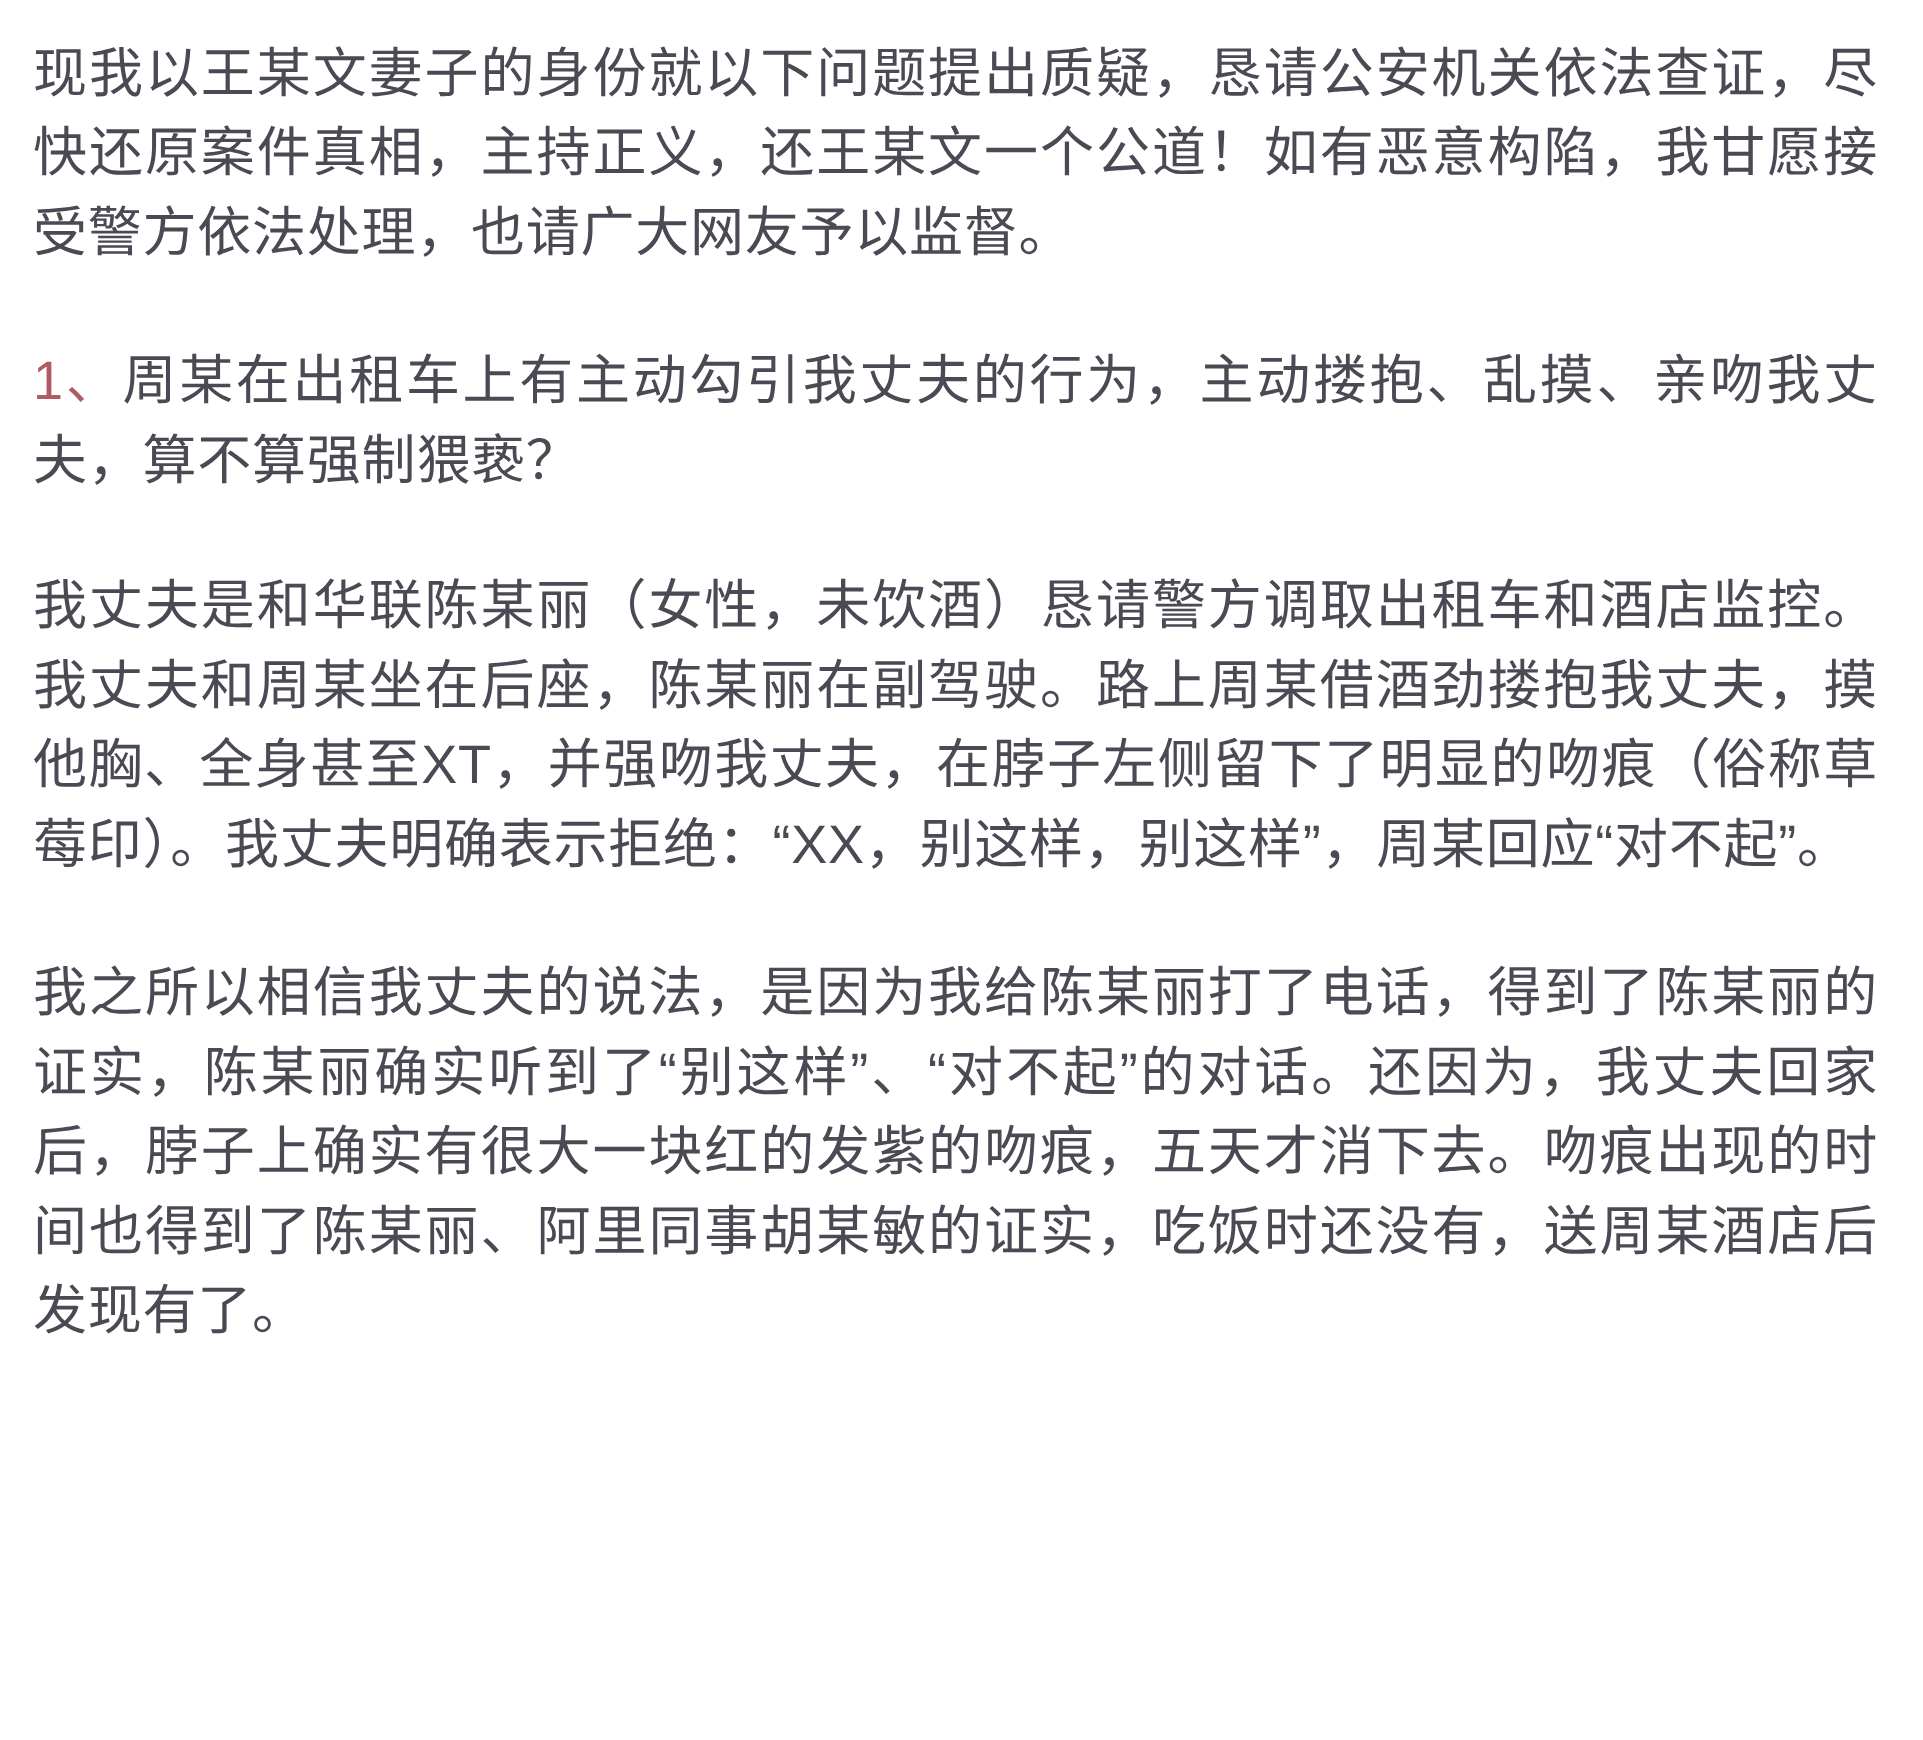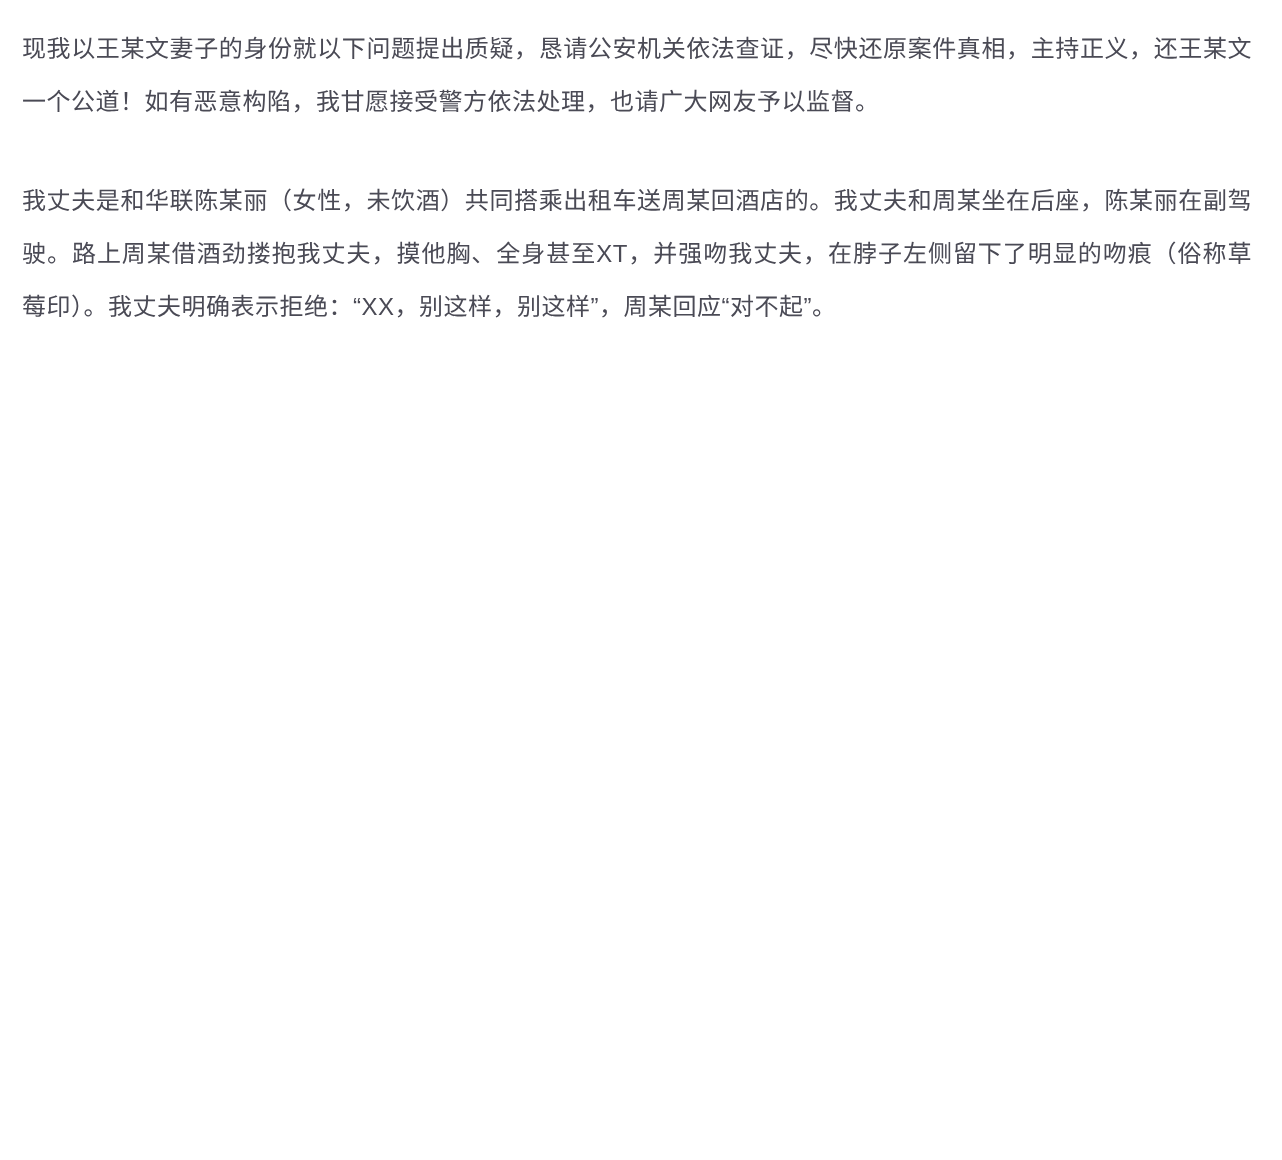--- a/index.html
+++ b/index.html
@@ -14,39 +14,41 @@
   }
   .page {
     box-sizing: border-box;
     width: 1282px;
     height: 1160px;
     padding: 22px 30px 0 22px;
     background: #ffffff;
   }
   .para {
     color: #4a4a55;
-    font-size: 24px;
+    font-size: 36px;
     line-height: 53px;
     letter-spacing: 0.5px;
     text-align: justify;
     margin: 0 0 46px 0;
     font-family: "Liberation Sans", "DejaVu Sans", sans-serif;
   }
   .para.tight {
     margin-bottom: 44px;
   }
   .q-marker {
     color: #b05a64;
   }
 </style>
 </head>
 <body>
 
 <div class="page">
 
   <p class="para">现我以王某文妻子的身份就以下问题提出质疑，恳请公安机关依法查证，尽快还原案件真相，主持正义，还王某文一个公道！如有恶意构陷，我甘愿接受警方依法处理，也请广大网友予以监督。</p>
 
+  <p class="para tight"><span class="q-marker">1、</span><span>周某在出租车上有主动勾引我丈夫的行为，主动搂抱、乱摸、亲吻我丈夫，算不算强制猥亵？</span></p>
 
-  <p class="para">我丈夫是和华联陈某丽（女性，未饮酒）共同搭乘出租车送周某回酒店的。我丈夫和周某坐在后座，陈某丽在副驾驶。路上周某借酒劲搂抱我丈夫，摸他胸、全身甚至XT，并强吻我丈夫，在脖子左侧留下了明显的吻痕（俗称草莓印）。我丈夫明确表示拒绝：“XX，别这样，别这样”，周某回应“对不起”。</p>
+  <p class="para">我丈夫是和华联陈某丽（女性，未饮酒）恳请警方调取出租车和酒店监控。我丈夫和周某坐在后座，陈某丽在副驾驶。路上周某借酒劲搂抱我丈夫，摸他胸、全身甚至XT，并强吻我丈夫，在脖子左侧留下了明显的吻痕（俗称草莓印）。我丈夫明确表示拒绝：“XX，别这样，别这样”，周某回应“对不起”。</p>
 
+  <p class="para">我之所以相信我丈夫的说法，是因为我给陈某丽打了电话，得到了陈某丽的证实，陈某丽确实听到了“别这样”、“对不起”的对话。还因为，我丈夫回家后，脖子上确实有很大一块红的发紫的吻痕，五天才消下去。吻痕出现的时间也得到了陈某丽、阿里同事胡某敏的证实，吃饭时还没有，送周某酒店后发现有了。</p>
 
 
 </div>
 
 </body></html>

